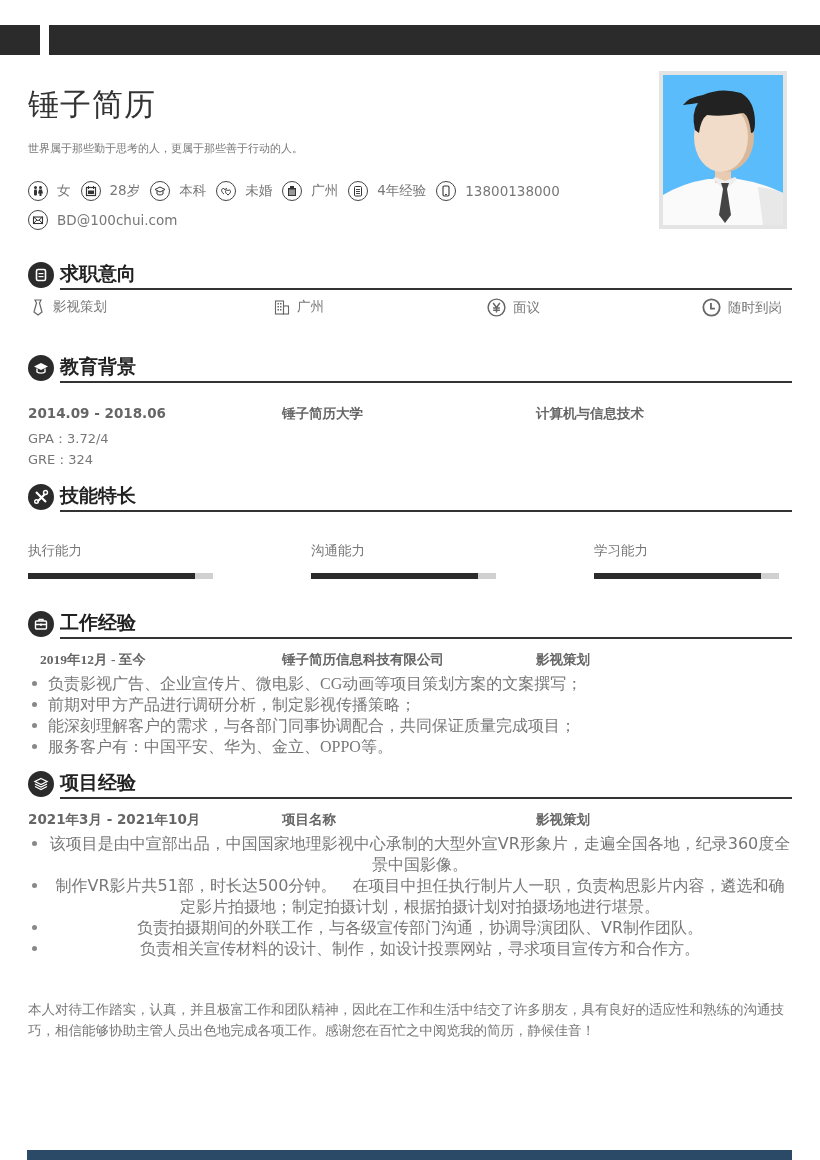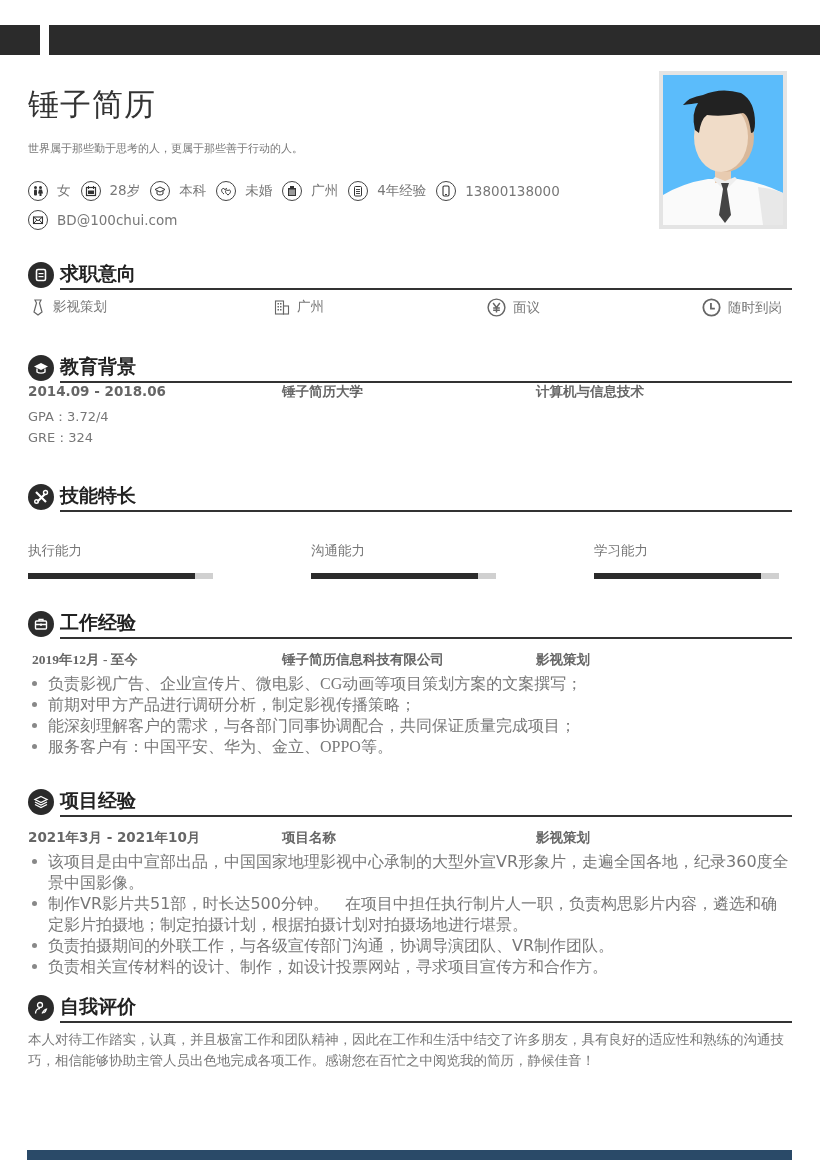--- a/index.html
+++ b/index.html
@@ -214,21 +214,21 @@
   <div class="sec-head">
     <div class="sec-icon">
         <svg viewBox="0 0 16 16">
           <path d="M8 3L15 6.5 8 10 1 6.5z" fill="#fff"></path>
           <path d="M4 8.5v3.5c2 1.5 6 1.5 8 0V8.5" fill="none" stroke="#fff" stroke-width="1.4"></path>
         </svg>
       </div>
     <div class="sec-title">教育背景</div>
     <div class="sec-line"></div>
   </div>
-  <div class="tri-row" style="margin-top:0;">
+  <div class="tri-row" style="margin-top:22px;">
     <span style="left:0;">2014.09 - 2018.06</span>
     <span style="left:254px;">锤子简历大学</span>
     <span style="left:508px;">计算机与信息技术</span>
   </div>
   <div class="plain-line" style="margin-top:1px;">GPA：3.72/4</div>
   <div class="plain-line">GRE：324</div>
 </div>
 
 <div class="section" style="top:482px;">
   <div class="sec-head">
@@ -270,33 +270,33 @@
         <svg viewBox="0 0 16 16">
           <rect x="2.5" y="5" width="11" height="8" rx="1" fill="none" stroke="#fff" stroke-width="1.4"></rect>
           <path d="M6 5V3.5h4V5M2.5 8.5h11" fill="none" stroke="#fff" stroke-width="1.3"></path>
           <rect x="7" y="7.7" width="2" height="2" fill="#fff"></rect>
         </svg>
       </div>
     <div class="sec-title">工作经验</div>
     <div class="sec-line"></div>
   </div>
   <div class="tri-row" style="margin-top:12px;">
-    <span style="left:4px;">2019年12月 - 至今</span>
+    <span style="left:12px;">2019年12月 - 至今</span>
     <span style="left:254px;">锤子简历信息科技有限公司</span>
     <span style="left:508px;">影视策划</span>
   </div>
   <ul class="bullets">
     <li>负责影视广告、企业宣传片、微电影、CG动画等项目策划方案的文案撰写；</li>
     <li>前期对甲方产品进行调研分析，制定影视传播策略；</li>
     <li>能深刻理解客户的需求，与各部门同事协调配合，共同保证质量完成项目；</li>
     <li>服务客户有：中国平安、华为、金立、OPPO等。</li>
   </ul>
 </div>
 
-<div class="section" style="top:787px;">
+<div class="section" style="top:769px;text-align:center;">
   <div class="sec-head">
     <div class="sec-icon">
         <svg viewBox="0 0 16 16">
           <path d="M8 2.5L14 5.5 8 8.5 2 5.5z" fill="none" stroke="#fff" stroke-width="1.3"></path>
           <path d="M2 8L8 11 14 8M2 10.5L8 13.5 14 10.5" fill="none" stroke="#fff" stroke-width="1.3"></path>
         </svg>
       </div>
     <div class="sec-title">项目经验</div>
     <div class="sec-line"></div>
   </div>
@@ -307,27 +307,16 @@
   </div>
   <ul class="bullets">
     <li>该项目是由中宣部出品，中国国家地理影视中心承制的大型外宣VR形象片，走遍全国各地，纪录360度全景中国影像。</li>
     <li>制作VR影片共51部，时长达500分钟。　在项目中担任执行制片人一职，负责构思影片内容，遴选和确定影片拍摄地；制定拍摄计划，根据拍摄计划对拍摄场地进行堪景。</li>
     <li>负责拍摄期间的外联工作，与各级宣传部门沟通，协调导演团队、VR制作团队。</li>
     <li>负责相关宣传材料的设计、制作，如设计投票网站，寻求项目宣传方和合作方。</li>
   </ul>
 </div>
 
 <div class="section" style="top:993px;">
-  <div class="sec-head">
-    <div class="sec-icon">
-        <svg viewBox="0 0 16 16">
-          <circle cx="7" cy="5" r="2.5" fill="none" stroke="#fff" stroke-width="1.3"></circle>
-          <path d="M2.5 13.5c0-3 2-5 4.5-5" fill="none" stroke="#fff" stroke-width="1.3"></path>
-          <path d="M9 13.5c1-2 2.5-4 4.5-4.5-.5 2-2 3.5-3 4" fill="none" stroke="#fff" stroke-width="1.2"></path>
-        </svg>
-      </div>
-    <div class="sec-title">自我评价</div>
-    <div class="sec-line"></div>
-  </div>
   <div class="para">本人对待工作踏实，认真，并且极富工作和团队精神，因此在工作和生活中结交了许多朋友，具有良好的适应性和熟练的沟通技巧，相信能够协助主管人员出色地完成各项工作。感谢您在百忙之中阅览我的简历，静候佳音！</div>
 </div>
 
 <div class="footer-bar"></div>
 
 </body></html>

